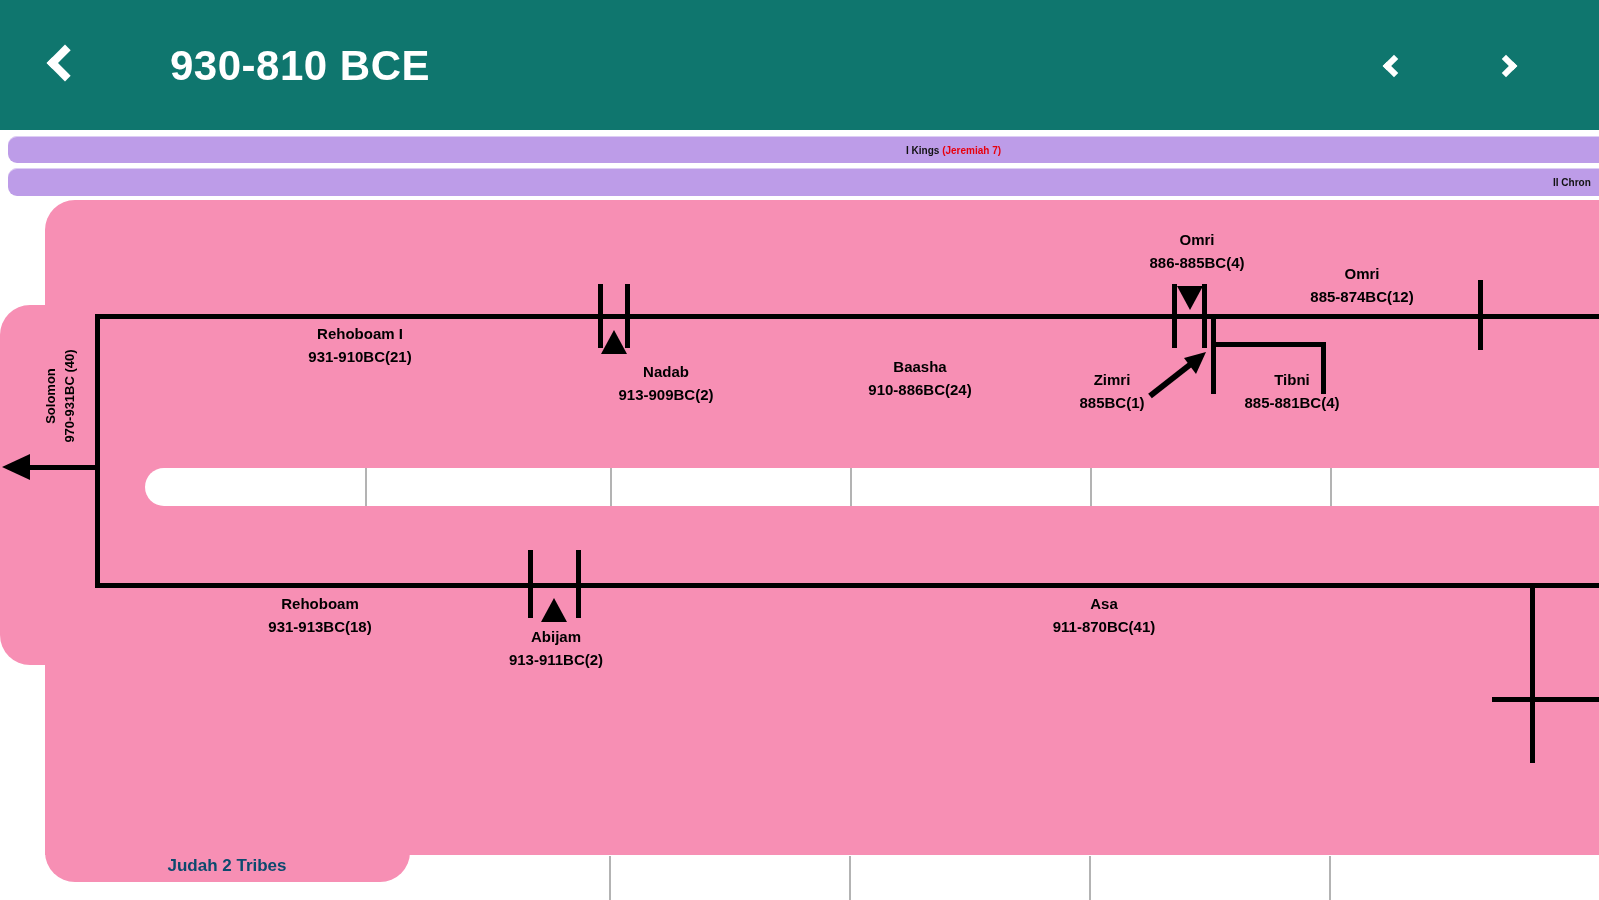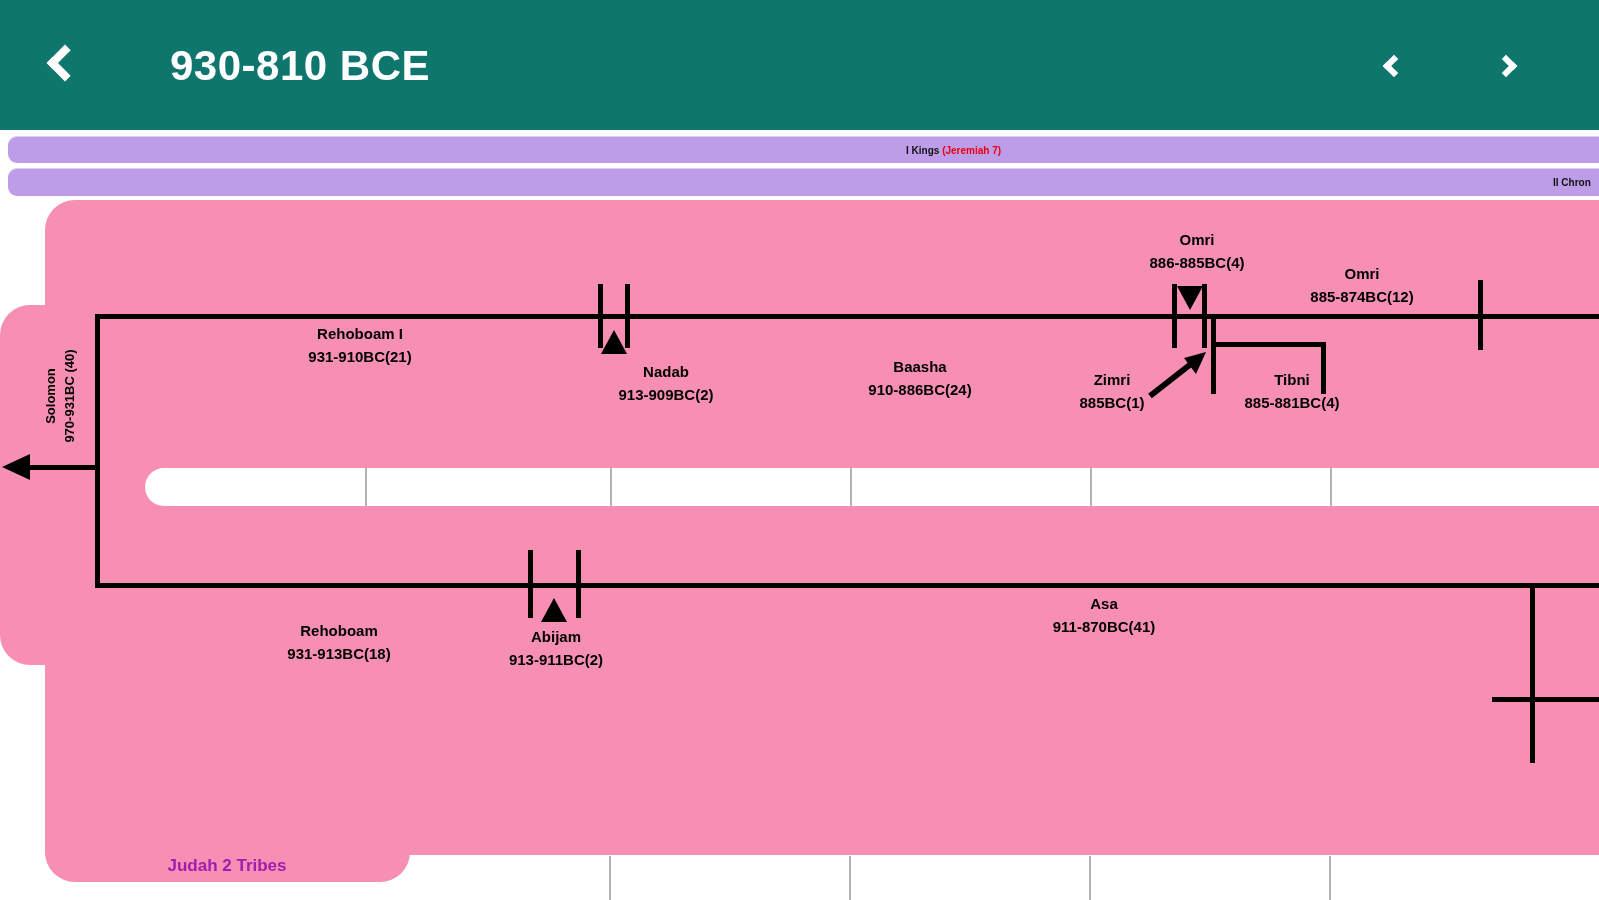--- a/index.html
+++ b/index.html
@@ -42,21 +42,21 @@
   .arr { position:absolute; width:0; height:0; }
   .arr-left  { border-top:13px solid transparent; border-bottom:13px solid transparent; border-right:28px solid #000; }
   .arr-up    { border-left:13px solid transparent; border-right:13px solid transparent; border-bottom:24px solid #000; }
   .arr-down  { border-left:13px solid transparent; border-right:13px solid transparent; border-top:24px solid #000; }
 
   
   .king-label { position:absolute; transform:translateX(-50%); text-align:center; font-size:15px; font-weight:bold;
                 color:#000; line-height:23px; white-space:nowrap; }
   .rot-label { position:absolute; transform:translate(-50%,-50%) rotate(-90deg); text-align:center; font-size:13px;
                font-weight:bold; color:#000; line-height:19px; white-space:nowrap; }
-  .tribe-label { position:absolute; transform:translateX(-50%); font-size:17px; font-weight:bold; color:#a21caf; white-space:nowrap; }
+  .tribe-label { position:absolute; transform:translateX(-50%); font-size:17px; font-weight:bold; color:#0c4a6e; white-space:nowrap; }
 </style>
 </head>
 <body>
 
 <div id="stage">
 
   <div class="header">
     <div class="hbtn" style="left:52px; top:50px;">
       <span class="chev chev-left"></span>
     </div>
@@ -150,21 +150,21 @@
   </div>
 
   <div class="king-label" style="left:1362px; top:262px;">
     <div>Omri</div>
     <div>885-874BC(12)</div>
   </div>
   <div class="stroke" style="left:1478px; top:280px; width:5px; height:70px;"></div>
 
   <div class="stroke" style="left:95px; top:583px; width:1504px; height:5px;"></div>
 
-  <div class="king-label" style="left:320px; top:619px;margin-left:19px;">
+  <div class="king-label" style="left:320px; top:592px;">
     <div>Rehoboam</div>
     <div>931-913BC(18)</div>
   </div>
 
   <div class="stroke" style="left:528px; top:550px; width:5px; height:68px;"></div>
   <div class="stroke" style="left:576px; top:550px; width:5px; height:68px;"></div>
   <div class="arr arr-up" style="left:541px; top:598px;"></div>
   <div class="king-label" style="left:556px; top:625px;">
     <div>Abijam</div>
     <div>913-911BC(2)</div>

